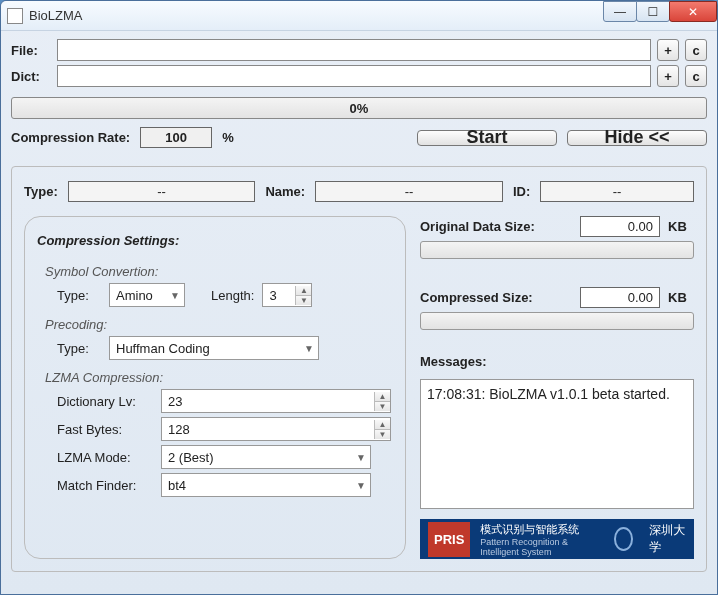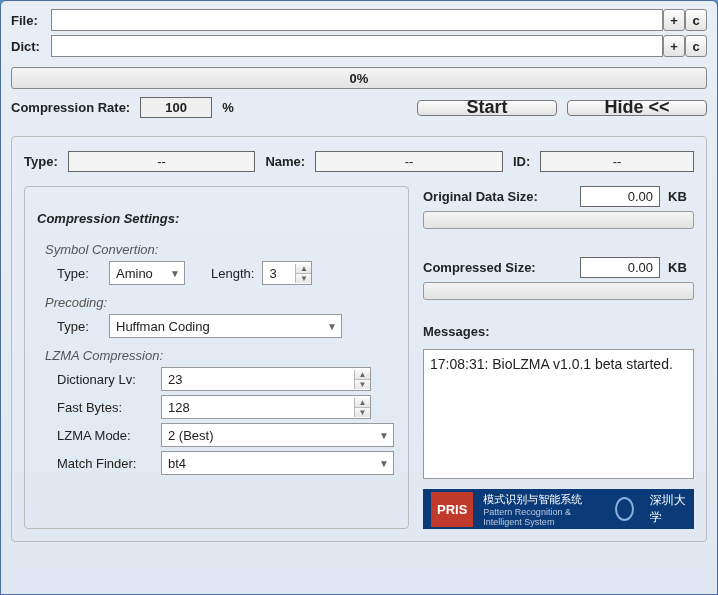--- a/index.html
+++ b/index.html
@@ -50,21 +50,21 @@
   .win-btn.close {
     width: 48px;
     background: linear-gradient(#f37a6e,#d9453a);
     color:#fff; border-color:#8a2a22;
   }
   .content {
     padding: 8px 10px;
     color:#222;
   }
   .file-row {
-    display:flex; align-items:center; margin-bottom:4px;
+    display:flex; align-items:center; gap:6px; margin-bottom:4px;
   }
   .field-label { font-weight:bold; width:40px; }
   .text-input {
     flex:1; height:22px; border:1px solid #888; background:#fff;
     padding:2px 4px;
   }
   .small-btn {
     width:22px; height:22px; border:1px solid #888;
     background:linear-gradient(#fdfdfd,#e4e4e4);
     font-weight:bold; font-size:13px;
@@ -110,51 +110,51 @@
     min-width:100px; background:#f4f4f4;
   }
 
   .columns {
     display:flex; gap:14px; margin-top:14px;
   }
   .left-col { flex: 1.05; }
   .right-col { flex: 1; display:flex; flex-direction:column; gap:10px; }
 
   .settings-group {
-    border:1px solid #bcbcbc; border-radius:4px; padding:24px 14px 14px 14px;
+    border:1px solid #bcbcbc; border-radius:16px; padding:16px 14px 14px 14px;
     height: 100%;
   }
   .legend {
     font-weight:bold; font-style:italic;
     margin:-16px 0 6px -6px; background:inherit;
     display:inline-block; padding:0 4px;
   }
   .grp-lbl { font-style:italic; color:#555; margin:10px 0 4px 6px; }
   .frow { display:flex; align-items:center; gap:8px; margin:4px 0 4px 18px;}
   .frow .fl { width:96px; }
   .combo {
     height:24px; border:1px solid #999; background:#fff;
     display:flex; align-items:center; justify-content:space-between;
     padding:0 4px 0 6px;
   }
   .combo .arrow { font-size:10px; color:#666; }
   .combo.sm { width:76px; }
-  .combo.md { width:233px; }
+  .combo.md { width:210px; }
   .spinner {
     height:24px; border:1px solid #999; background:#fff;
     display:flex; align-items:center;
     width:64px;
   }
   .spinner .sval { flex:1; padding:0 6px; }
   .spinner .spinbtns {
     width:16px; border-left:1px solid #bbb; display:flex; flex-direction:column;
   }
   .spinner .sb { flex:1; font-size:8px; text-align:center; background:linear-gradient(#f8f8f8,#e6e6e6); color:#666;}
   .spinner .sb:first-child{border-bottom:1px solid #bbb;}
-  .spinner.wide{ width:210px; }
+  .spinner.wide{ width:230px; }
 
   .rlabel { font-weight:bold; }
   .size-row{ display:flex; align-items:center; gap:8px;}
   .size-box{ border:1px solid #666; width:80px; text-align:right; padding:2px 6px; background:#fff;}
   .unit{ font-weight:bold; width:26px;}
   .prog-min{
     height:18px; border:1px solid #999; border-radius:3px;
     background:linear-gradient(#f4f4f4,#e3e3e3);
     margin-top:4px;
   }
@@ -175,20 +175,29 @@
   }
   .banner .cn{ font-size:11px; }
   .banner .en{ font-size:9px; color:#b8c9e0;}
   .banner .seal{ margin-left:auto; width:24px;height:24px;border:2px solid #8ab0dc;border-radius:50%;}
   .banner .uni{ font-size:12px; margin-left:6px;}
 </style>
 </head>
 <body>
 
 <div class="window">
+  <div class="titlebar">
+    <div class="app-icon"></div>
+    <div class="title">BioLZMA</div>
+    <div class="win-controls">
+      <div class="win-btn">—</div>
+      <div class="win-btn">☐</div>
+      <div class="win-btn close">✕</div>
+    </div>
+  </div>
 
   <div class="content">
 
     <div class="file-row">
       <div class="field-label">File:</div>
       <input class="text-input" value="" style="">
       <div class="small-btn">+</div>
       <div class="small-btn">c</div>
     </div>
     <div class="file-row">

